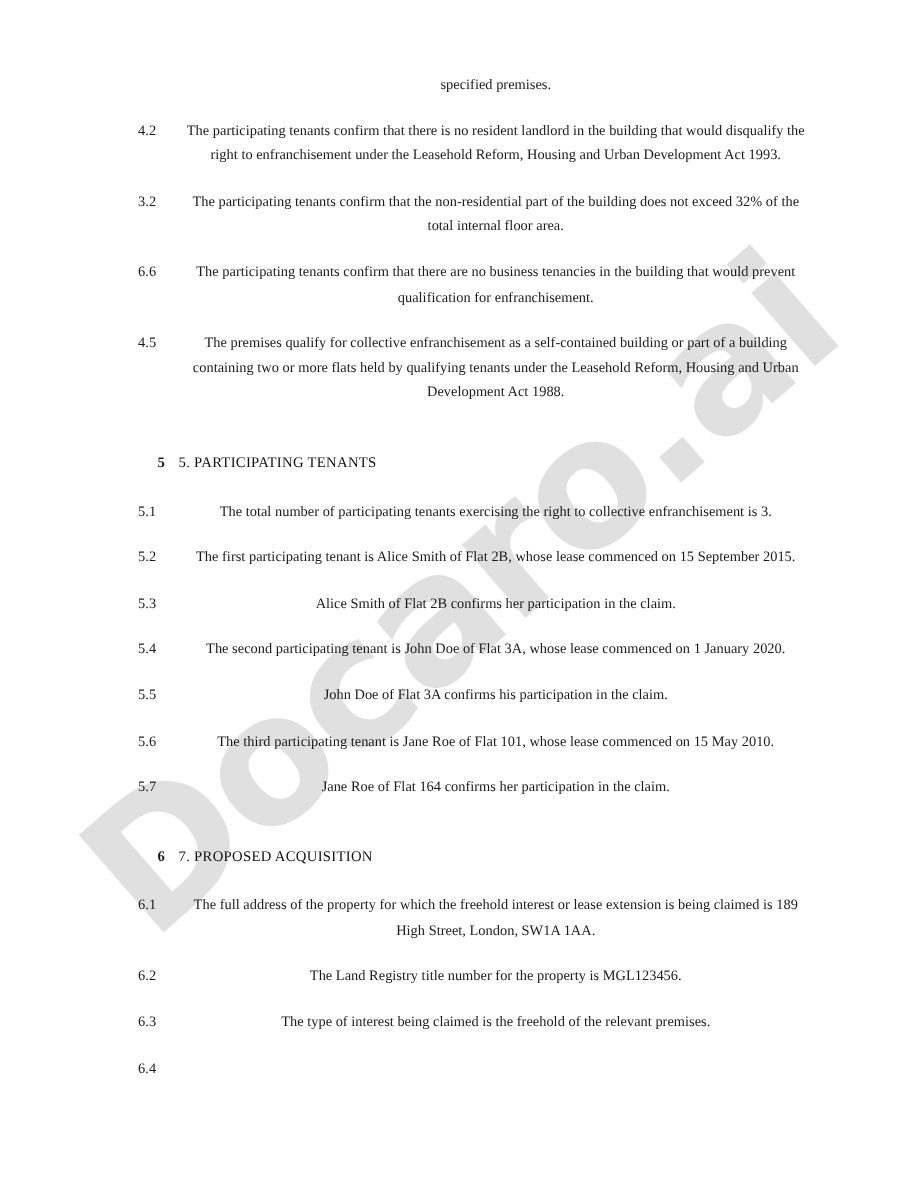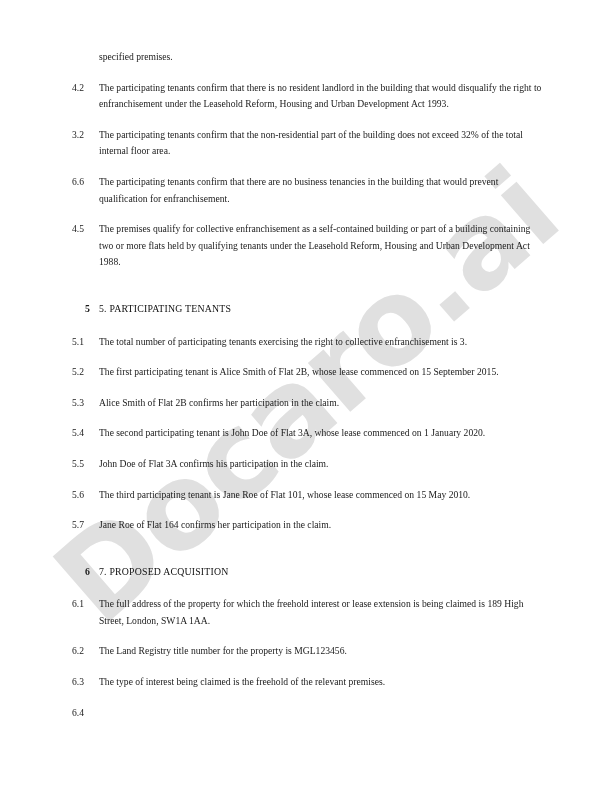--- a/index.html
+++ b/index.html
@@ -66,30 +66,31 @@
     margin-bottom: 14px;
   }
   .clause-num {
     flex: 0 0 21px;
     width: 21px;
     text-align: left;
     font-size: 9.6px;
     line-height: 16.6px;
     color: #1a1a1a;
     letter-spacing: 0.05px;
+    margin-left: 20px;
   }
   .clause-gap {
     flex: 0 0 6px;
   }
   .clause-text {
     flex: 1 1 auto;
     font-size: 9.6px;
     line-height: 16.6px;
     color: #1a1a1a;
-    text-align: left;
+    text-align: center;
     letter-spacing: 0.01px;
   }
 
   
   .heading {
     display: flex;
     align-items: flex-start;
     padding-left: 72px;
     padding-right: 70px;
     margin-top: 30px;

